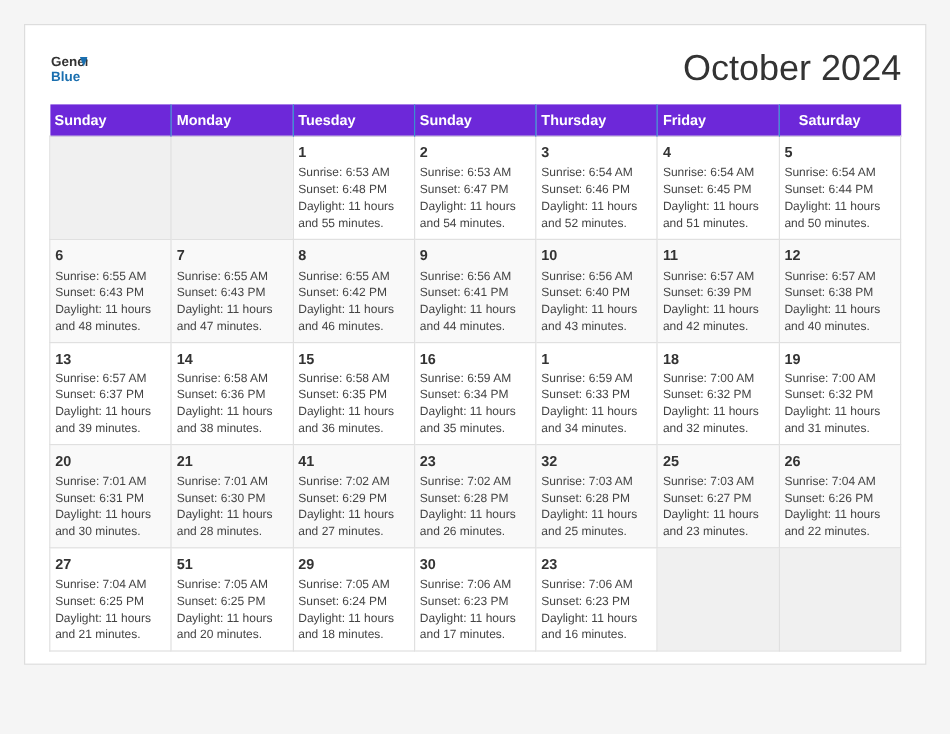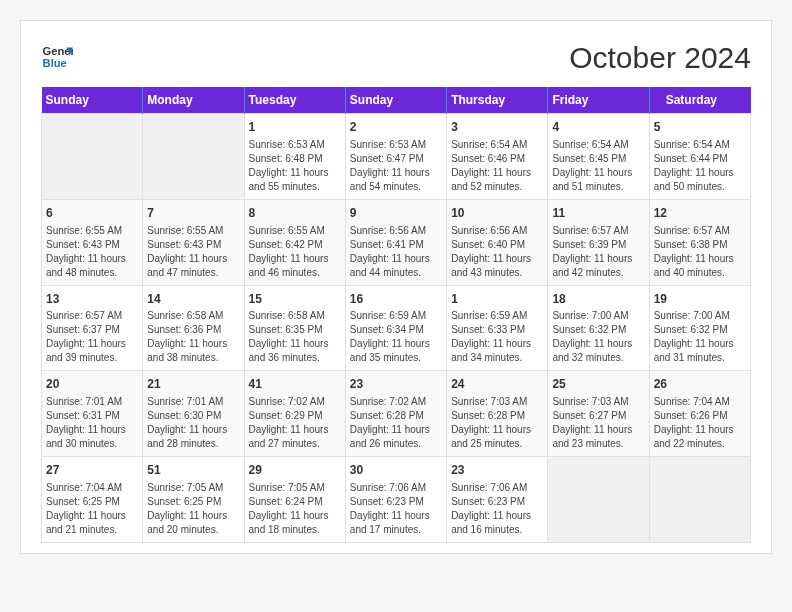--- a/index.html
+++ b/index.html
@@ -261,21 +261,21 @@
 Sunset: 6:29 PM
 Daylight: 11 hours and 27 minutes.</div>
           </td>
           <td>
             <span class="day-number">23</span>
             <div class="day-info" style="white-space: pre-line;">Sunrise: 7:02 AM
 Sunset: 6:28 PM
 Daylight: 11 hours and 26 minutes.</div>
           </td>
           <td>
-            <span class="day-number">24</span>
+            <span class="day-number">32</span>
             <div class="day-info" style="white-space: pre-line;">Sunrise: 7:03 AM
 Sunset: 6:28 PM
 Daylight: 11 hours and 25 minutes.</div>
           </td>
           <td>
             <span class="day-number">25</span>
             <div class="day-info" style="white-space: pre-line;">Sunrise: 7:03 AM
 Sunset: 6:27 PM
 Daylight: 11 hours and 23 minutes.</div>
           </td>

